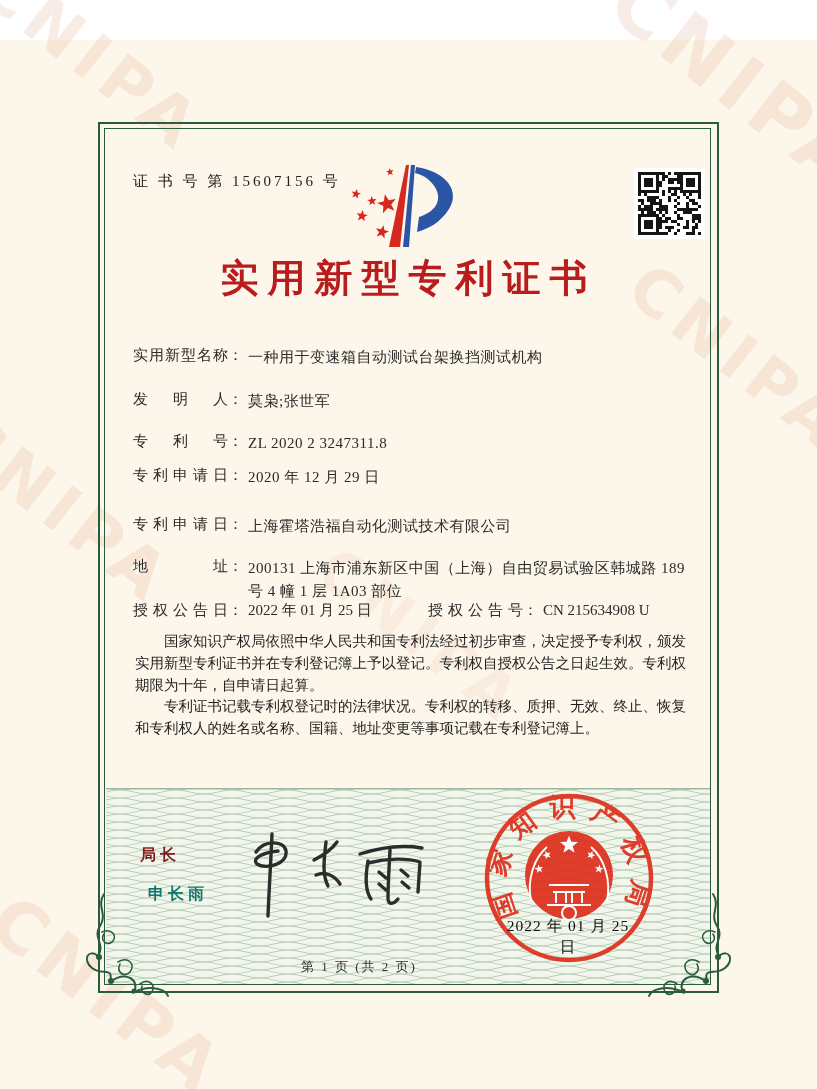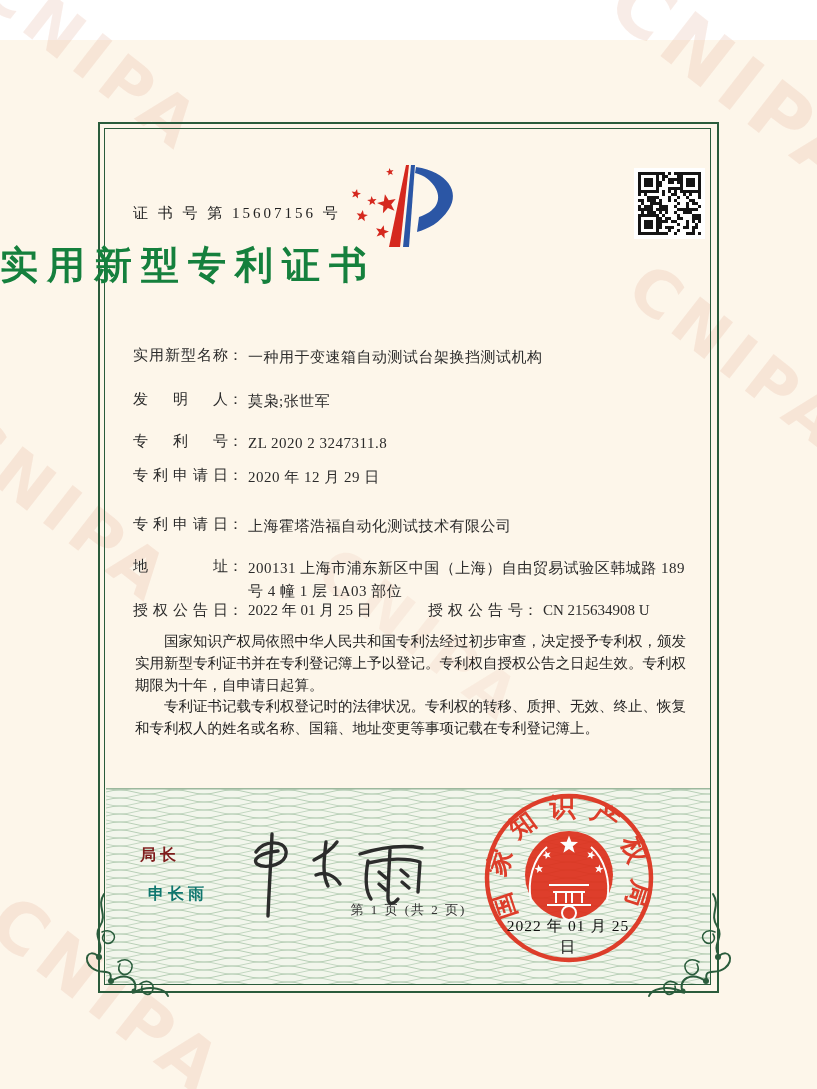--- a/index.html
+++ b/index.html
@@ -8,25 +8,25 @@
   .cert-bg{position:absolute;left:0;top:40px;width:817px;height:1049px;background:var(--page_cream,#fdf6ea);}
   
   .wm{position:absolute;font-family:"DejaVu Sans","Liberation Sans",sans-serif;font-weight:bold;
       letter-spacing:8px;color:var(--watermark_pink,#e0a48c);opacity:.20;transform:rotate(38deg);white-space:nowrap;}
   
   .frame-outer{position:absolute;left:98px;top:122px;width:617px;height:867px;border:2px solid var(--frame_green,#2a5c3c);}
   .frame-inner{position:absolute;left:104px;top:128px;width:605px;height:855px;border:1px solid var(--frame_green,#2a5c3c);}
   .guilloche{position:absolute;left:106px;top:788px;width:604px;height:196px;background:#f2f6ec;}
   .flourish{position:absolute;width:90px;height:106px;}
   
-  .cert-no{position:absolute;left:133px;top:172px;font-size:15px;letter-spacing:3px;color:#222;margin-top:32px;}
+  .cert-no{position:absolute;left:133px;top:172px;font-size:15px;letter-spacing:3px;color:#222;}
   .logo{position:absolute;left:338px;top:160px;width:146px;height:96px;}
   .qr{position:absolute;left:634px;top:168px;width:71px;height:71px;background:#fff;}
-  .title{position:absolute;left:0;top:240px;width:817px;font-size:38px;font-weight:bold;
-         letter-spacing:9px;color:#15803d;}
+  .title{position:absolute;left:0;top:253px;width:817px;text-align:center;font-size:38px;font-weight:bold;
+         letter-spacing:9px;color:#b91c1c;}
   
   .fields{position:absolute;left:133px;top:0;width:580px;font-size:15px;color:#2b2b2b;}
   .frow{position:absolute;left:0;white-space:nowrap;}
   .flabel{display:inline-block;width:95px;text-align:justify;text-align-last:justify;vertical-align:top;}
   .colon{margin-right:5px;}
   .fvalue{display:inline-block;width:448px;vertical-align:top;letter-spacing:.5px;white-space:normal;line-height:23px;}
   .gpair2{position:absolute;left:295px;top:0;white-space:nowrap;}
   .gpair2 .flabel{width:95px;}
   
   .paras{position:absolute;left:135px;top:631px;width:560px;font-size:14.5px;line-height:21.8px;color:#1f1f1f;}
@@ -35,21 +35,21 @@
   .sig-title{position:absolute;left:140px;top:845px;font-family:"Liberation Sans","DejaVu Sans",sans-serif;
              font-size:16px;letter-spacing:4px;color:#7f1d1d;font-weight:bold;}
   .sig-name{position:absolute;left:140px;top:884px;font-family:"Liberation Sans","DejaVu Sans",sans-serif;
             font-size:16px;letter-spacing:4px;color:#0f766e;font-weight:bold;padding-left:8px;}
   .sig-hand{position:absolute;left:238px;top:820px;width:215px;height:102px;}
   
   .seal{position:absolute;left:481px;top:789px;width:176px;height:186px;}
   .seal-date{position:absolute;left:500px;top:916px;width:136px;text-align:center;font-size:15.5px;
              letter-spacing:1px;color:#111;}
   
-  .page-no{position:absolute;left:0;top:901px;width:817px;text-align:center;font-size:13px;letter-spacing:2px;color:#333;}
+  .page-no{position:absolute;left:0;top:958px;width:718px;text-align:center;font-size:13px;letter-spacing:2px;color:#333;}
   .cont-note{position:absolute;left:0;top:1002px;width:817px;text-align:center;font-size:14px;letter-spacing:4px;color:#333;}
 </style>
 </head>
 <body>
 
 <div class="page">
   <div class="cert-bg"></div>
 
   <div class="wm" style="left:-40px;top:18px;font-size:66px;">CNIPA</div>
   <div class="wm" style="left:588px;top:38px;font-size:78px;">CNIPA</div>

